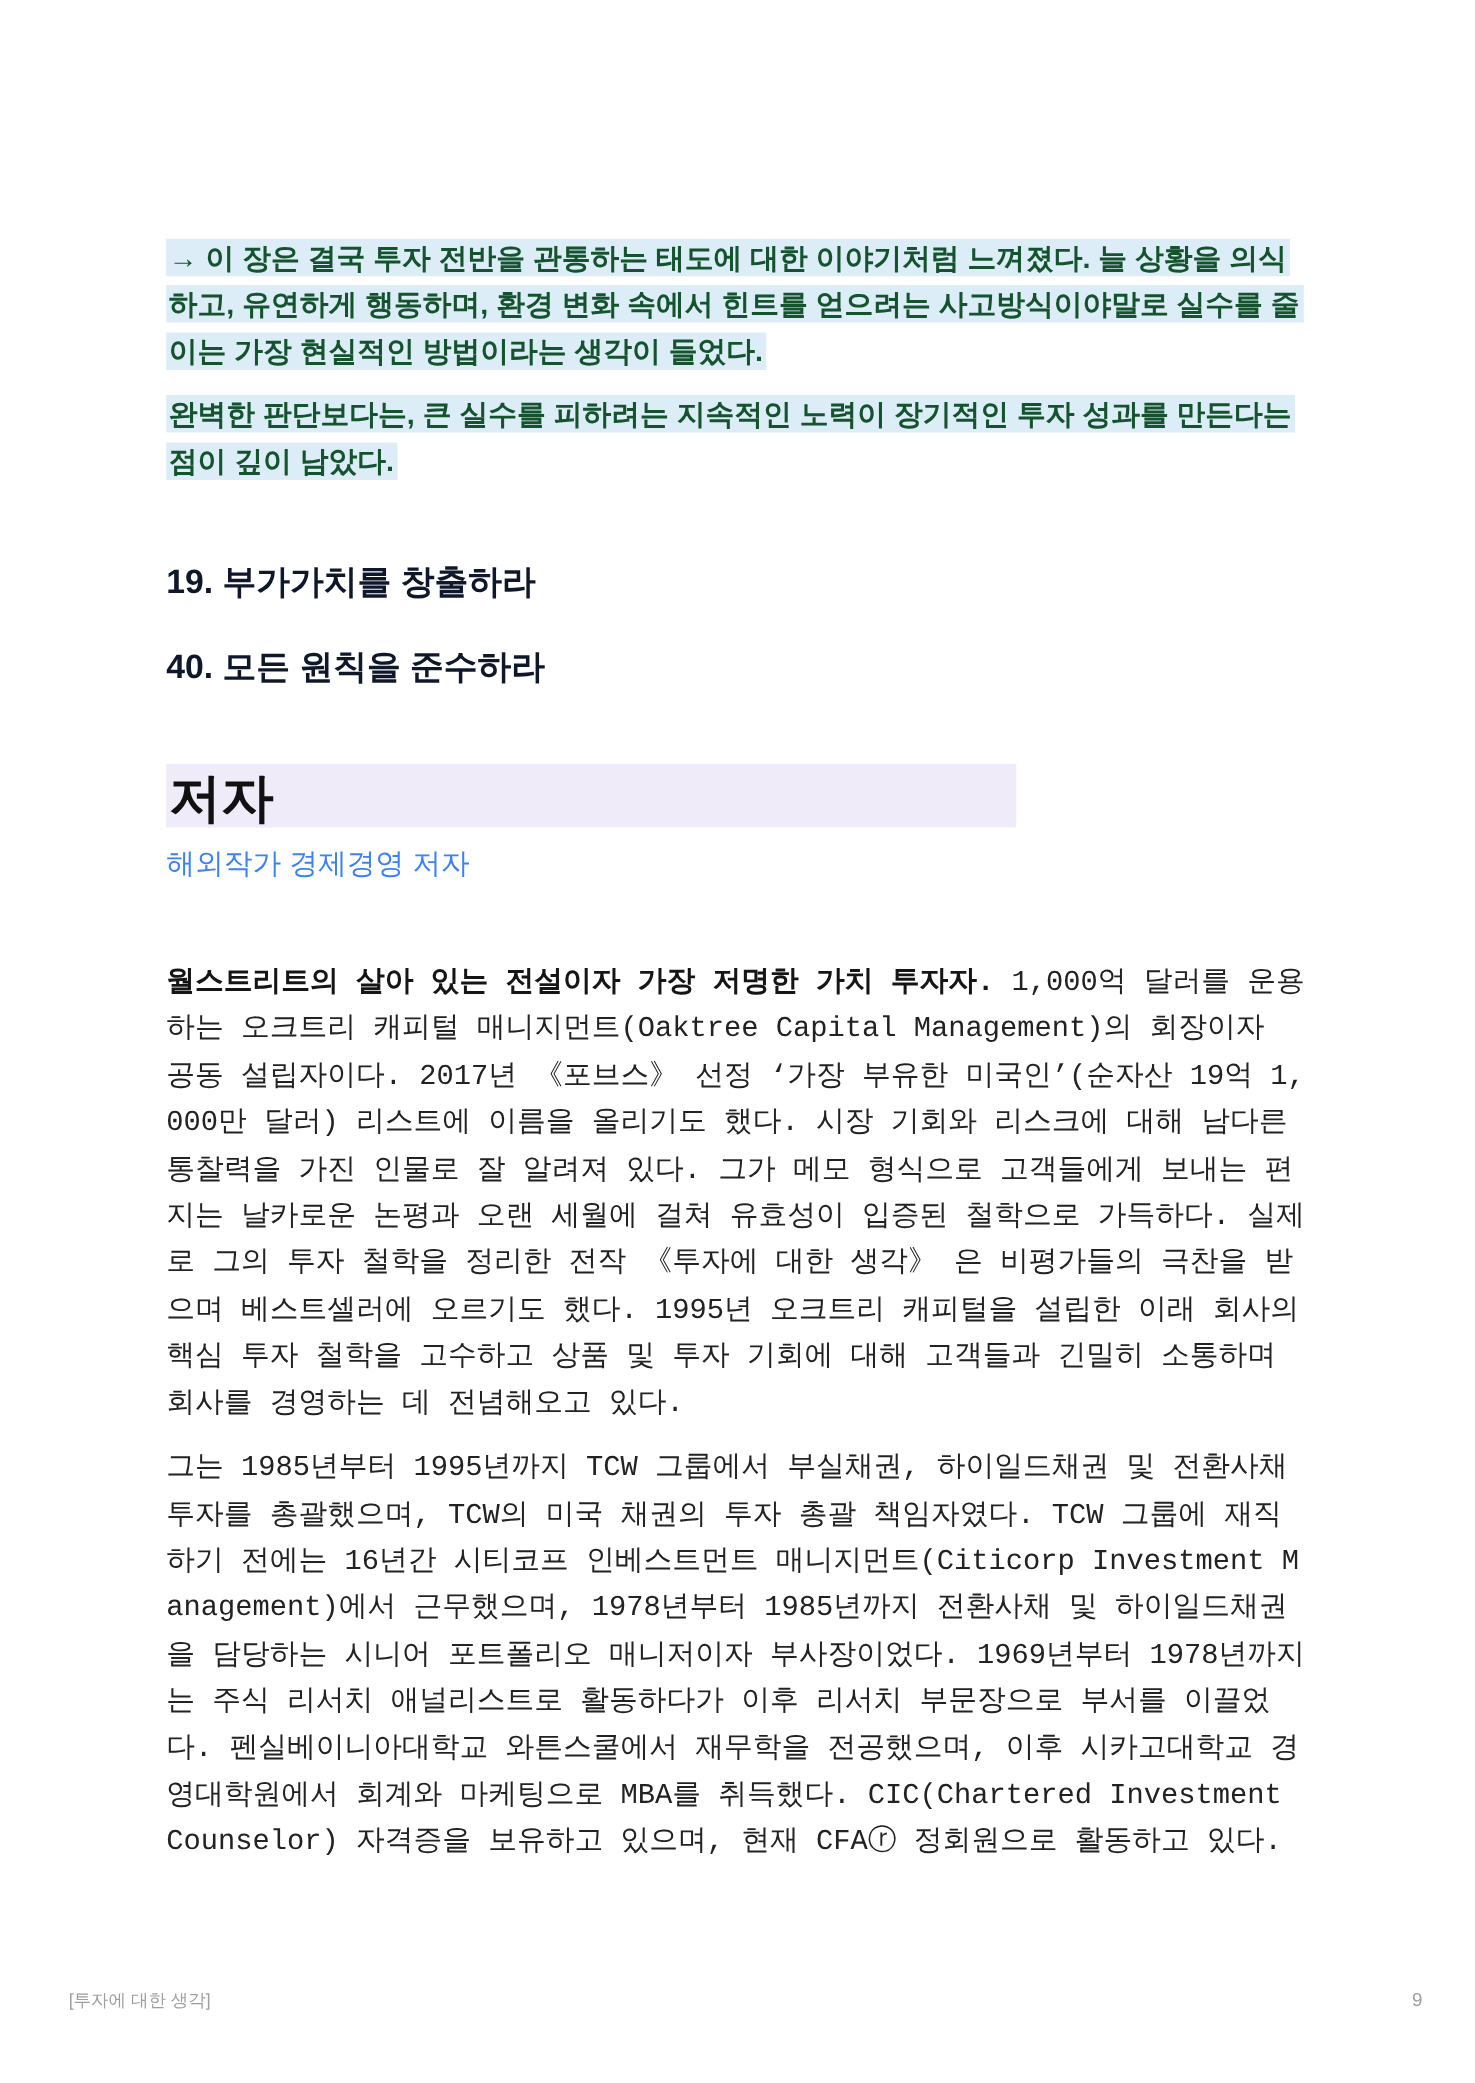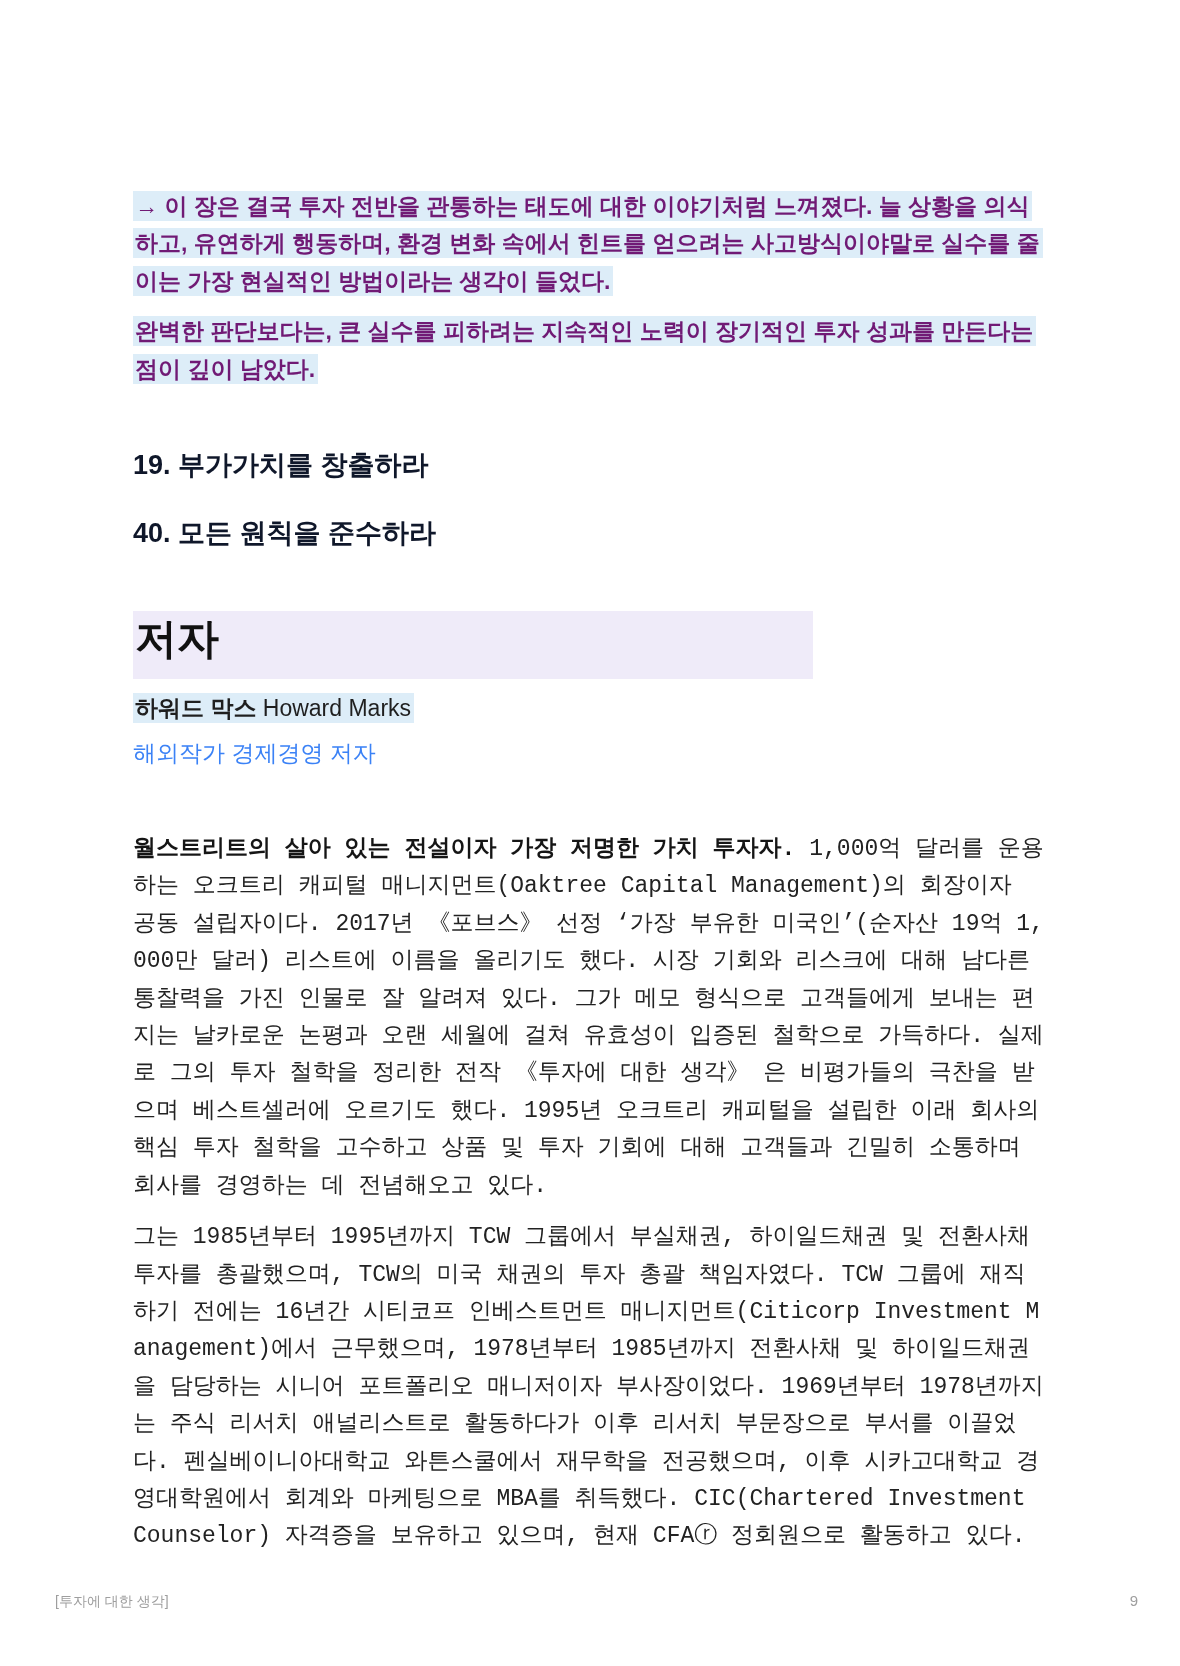--- a/index.html
+++ b/index.html
@@ -16,21 +16,21 @@
     padding: 188px 133px 0 133px;
     width: 1180px;
   }
   p { word-break: break-all; }
 
   
   .note {
     font-size: 23px;
     line-height: 37.4px;
     font-weight: 700;
-    color: #701a75;
+    color: #14532d;
   }
   .note + .note { margin-top: 13px; }
   .hl-blue {
     background: #ddedf8;
     padding: 2px 3px 2px 2px;
     -webkit-box-decoration-break: clone;
     box-decoration-break: clone;
   }
 
   
@@ -40,21 +40,21 @@
     font-weight: 700;
     color: #0f172a;
   }
   .chapter-heading.first { margin-top: 60px; }
   .chapter-heading + .chapter-heading { margin-top: 33px; }
 
   
   .section-heading {
     margin-top: 60px;
     width: 680px;
-    height: 68px;
+    height: 51px;
     background: #efebf9;
     font-size: 42px;
     line-height: 55px;
     font-weight: 700;
     color: #111111;
     padding-left: 2px;
   }
 
   .author-line {
     margin-top: 12px;
@@ -109,23 +109,20 @@
   <p class="note">
     <span class="hl-blue">완벽한 판단보다는, 큰 실수를 피하려는 지속적인 노력이 장기적인 투자 성과를 만든다는 점이 깊이 남았다.</span>
   </p>
 
   <h3 class="chapter-heading first">19. 부가가치를 창출하라</h3>
 
   <h3 class="chapter-heading">40. 모든 원칙을 준수하라</h3>
 
   <h1 class="section-heading">저자</h1>
 
-  <p class="author-line">
-    <span class="hl-blue"><span class="name-ko">하워드 막스</span><span class="name-en"> Howard Marks</span></span>
-  </p>
 
   <p class="author-subtitle">해외작가 경제경영 저자</p>
 
   <p class="bio first">
     <span class="lead">월스트리트의 살아 있는 전설이자 가장 저명한 가치 투자자.</span><span> 1,000억 달러를 운용하는 오크트리 캐피털 매니지먼트(Oaktree Capital Management)의 회장이자 공동 설립자이다. 2017년 《포브스》 선정 ‘가장 부유한 미국인’(순자산 19억 1,000만 달러) 리스트에 이름을 올리기도 했다. 시장 기회와 리스크에 대해 남다른 통찰력을 가진 인물로 잘 알려져 있다. 그가 메모 형식으로 고객들에게 보내는 편지는 날카로운 논평과 오랜 세월에 걸쳐 유효성이 입증된 철학으로 가득하다. 실제로 그의 투자 철학을 정리한 전작 《투자에 대한 생각》 은 비평가들의 극찬을 받으며 베스트셀러에 오르기도 했다. 1995년 오크트리 캐피털을 설립한 이래 회사의 핵심 투자 철학을 고수하고 상품 및 투자 기회에 대해 고객들과 긴밀히 소통하며 회사를 경영하는 데 전념해오고 있다.</span>
   </p>
 
   <p class="bio">그는 1985년부터 1995년까지 TCW 그룹에서 부실채권, 하이일드채권 및 전환사채 투자를 총괄했으며, TCW의 미국 채권의 투자 총괄 책임자였다. TCW 그룹에 재직하기 전에는 16년간 시티코프 인베스트먼트 매니지먼트(Citicorp Investment Management)에서 근무했으며, 1978년부터 1985년까지 전환사채 및 하이일드채권을 담당하는 시니어 포트폴리오 매니저이자 부사장이었다. 1969년부터 1978년까지는 주식 리서치 애널리스트로 활동하다가 이후 리서치 부문장으로 부서를 이끌었다. 펜실베이니아대학교 와튼스쿨에서 재무학을 전공했으며, 이후 시카고대학교 경영대학원에서 회계와 마케팅으로 MBA를 취득했다. CIC(Chartered Investment Counselor) 자격증을 보유하고 있으며, 현재 CFAⓡ 정회원으로 활동하고 있다.</p>
 
 </div>

